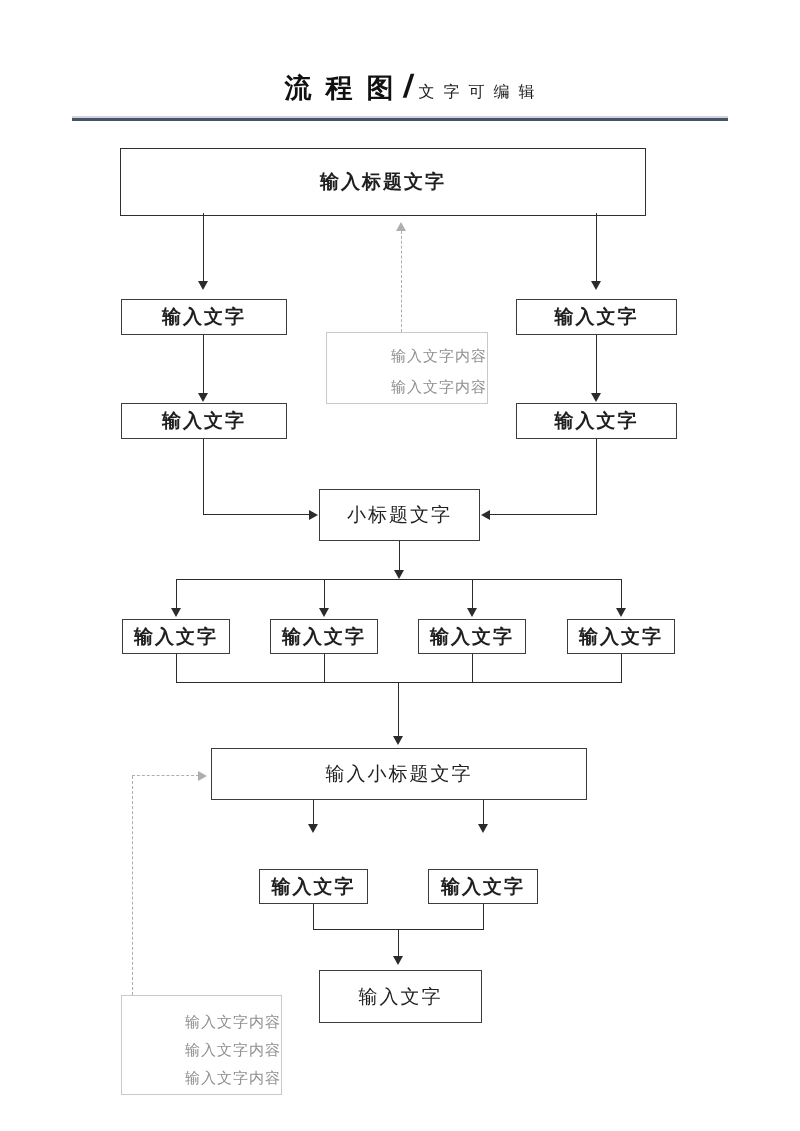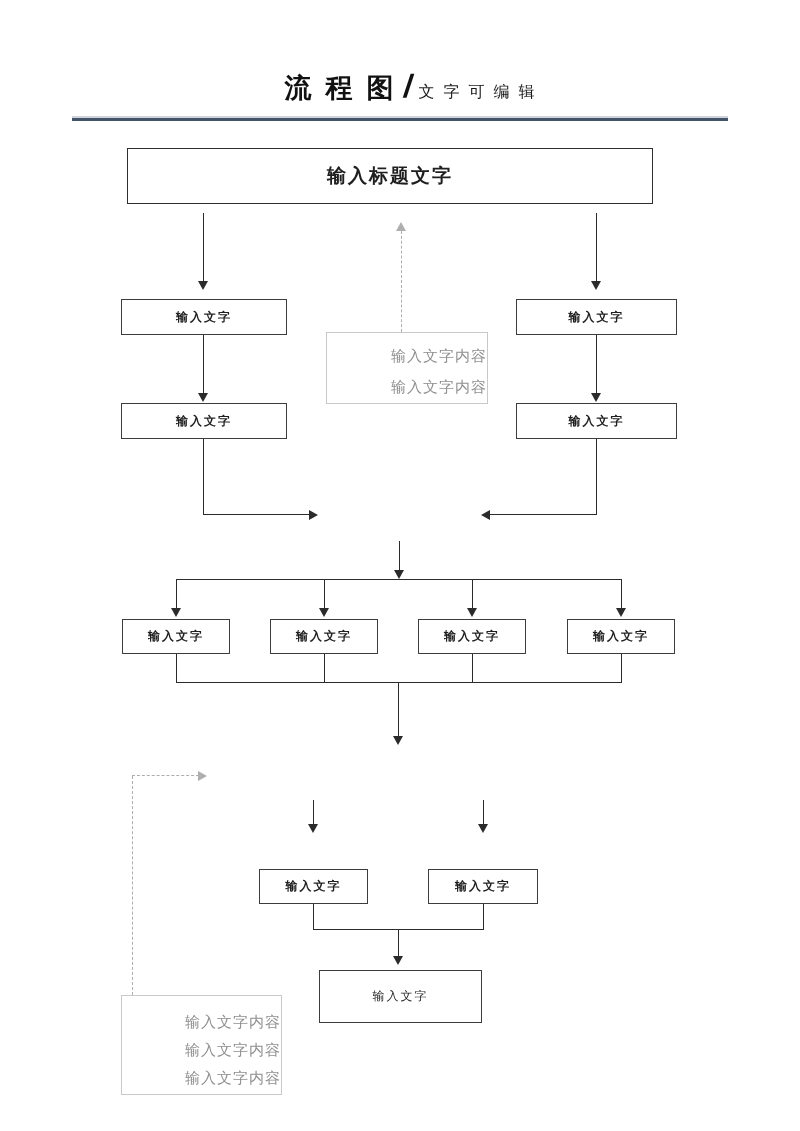--- a/index.html
+++ b/index.html
@@ -14,21 +14,21 @@
   .header{position:absolute;left:0;top:68px;width:800px;text-align:center;}
   .header-inner{display:inline-flex;align-items:baseline;white-space:nowrap;}
   .h-main{font-size:27px;font-weight:700;color:#111;letter-spacing:14px;margin-left:28px;}
   .h-slash{font-size:32px;font-weight:700;color:#111;margin:0 6px 0 -4px;transform:skewX(-8deg);display:inline-block;}
   .h-sub{font-size:16px;font-weight:400;color:#1a1a1a;letter-spacing:9px;}
   .h-rule{position:absolute;left:72px;top:118px;width:656px;height:3px;background:var(--rule);box-shadow:0 -2px 0 rgba(68,84,106,.25);}
 
   
   .fbox{position:absolute;border:1px solid var(--box-border);background:#fff;
         display:flex;align-items:center;justify-content:center;
-        font-size:12px;font-weight:600;color:var(--box-text);letter-spacing:2px;}
+        font-size:19px;font-weight:600;color:var(--box-text);letter-spacing:2px;}
   .fbox.title{border-color:#2f2f2f;font-size:19px;font-weight:700;letter-spacing:2px;}
   .fbox.plain{font-weight:400;}
 
   
   .nbox{position:absolute;border:1px solid var(--note-border);background:#fff;
         color:var(--note-text);font-size:15px;letter-spacing:1px;text-align:right;}
   .nbox div{padding-left:20px;}
 
   
   .vline{position:absolute;width:1px;background:var(--line);}
@@ -48,21 +48,21 @@
 
   <div class="header">
     <span class="header-inner">
       <span class="h-main">流程图</span>
       <span class="h-slash">/</span>
       <span class="h-sub">文字可编辑</span>
     </span>
   </div>
   <div class="h-rule"></div>
 
-  <div class="fbox title" style="left:127px;top:148px;width:526px;height:56px;">输入标题文字</div>
+  <div class="fbox title" style="left:120px;top:148px;width:526px;height:68px;">输入标题文字</div>
 
   <div class="vline" style="left:203px;top:213px;height:69px;"></div>
   <div class="ah-down" style="left:198px;top:281px;"></div>
   <div class="vline" style="left:596px;top:213px;height:69px;"></div>
   <div class="ah-down" style="left:591px;top:281px;"></div>
 
   <div class="ah-up" style="left:396px;top:222px;"></div>
   <div class="dvline" style="left:401px;top:231px;height:101px;"></div>
 
   <div class="fbox" style="left:121px;top:299px;width:166px;height:36px;">输入文字</div>
@@ -81,20 +81,21 @@
   <div class="fbox" style="left:121px;top:403px;width:166px;height:36px;">输入文字</div>
   <div class="fbox" style="left:516px;top:403px;width:161px;height:36px;">输入文字</div>
 
   <div class="vline" style="left:203px;top:439px;height:76px;"></div>
   <div class="hline" style="left:203px;top:514px;width:107px;"></div>
   <div class="ah-right" style="left:309px;top:510px;"></div>
   <div class="vline" style="left:596px;top:439px;height:76px;"></div>
   <div class="hline" style="left:490px;top:514px;width:107px;"></div>
   <div class="ah-left" style="left:481px;top:510px;"></div>
 
+  <div class="fbox plain" style="left:319px;top:489px;width:161px;height:52px;">小标题文字</div>
 
   <div class="vline" style="left:399px;top:541px;height:30px;"></div>
   <div class="ah-down" style="left:394px;top:570px;"></div>
   <div class="hline" style="left:176px;top:579px;width:446px;"></div>
 
   <div class="vline" style="left:176px;top:580px;height:29px;"></div>
   <div class="ah-down" style="left:171px;top:608px;"></div>
   <div class="vline" style="left:324px;top:580px;height:29px;"></div>
   <div class="ah-down" style="left:319px;top:608px;"></div>
   <div class="vline" style="left:472px;top:580px;height:29px;"></div>
@@ -108,20 +109,21 @@
   <div class="fbox" style="left:567px;top:619px;width:108px;height:35px;">输入文字</div>
 
   <div class="vline" style="left:176px;top:654px;height:28px;"></div>
   <div class="vline" style="left:324px;top:654px;height:28px;"></div>
   <div class="vline" style="left:472px;top:654px;height:28px;"></div>
   <div class="vline" style="left:621px;top:654px;height:28px;"></div>
   <div class="hline" style="left:176px;top:682px;width:446px;"></div>
   <div class="vline" style="left:398px;top:683px;height:54px;"></div>
   <div class="ah-down" style="left:393px;top:736px;"></div>
 
+  <div class="fbox plain" style="left:211px;top:748px;width:376px;height:52px;">输入小标题文字</div>
 
   <div class="dhline" style="left:132px;top:775px;width:67px;"></div>
   <div class="ah-right gray" style="left:198px;top:771px;"></div>
   <div class="dvline" style="left:132px;top:776px;height:219px;"></div>
 
   <div class="vline" style="left:313px;top:800px;height:25px;"></div>
   <div class="ah-down" style="left:308px;top:824px;"></div>
   <div class="vline" style="left:483px;top:800px;height:25px;"></div>
   <div class="ah-down" style="left:478px;top:824px;"></div>
 

